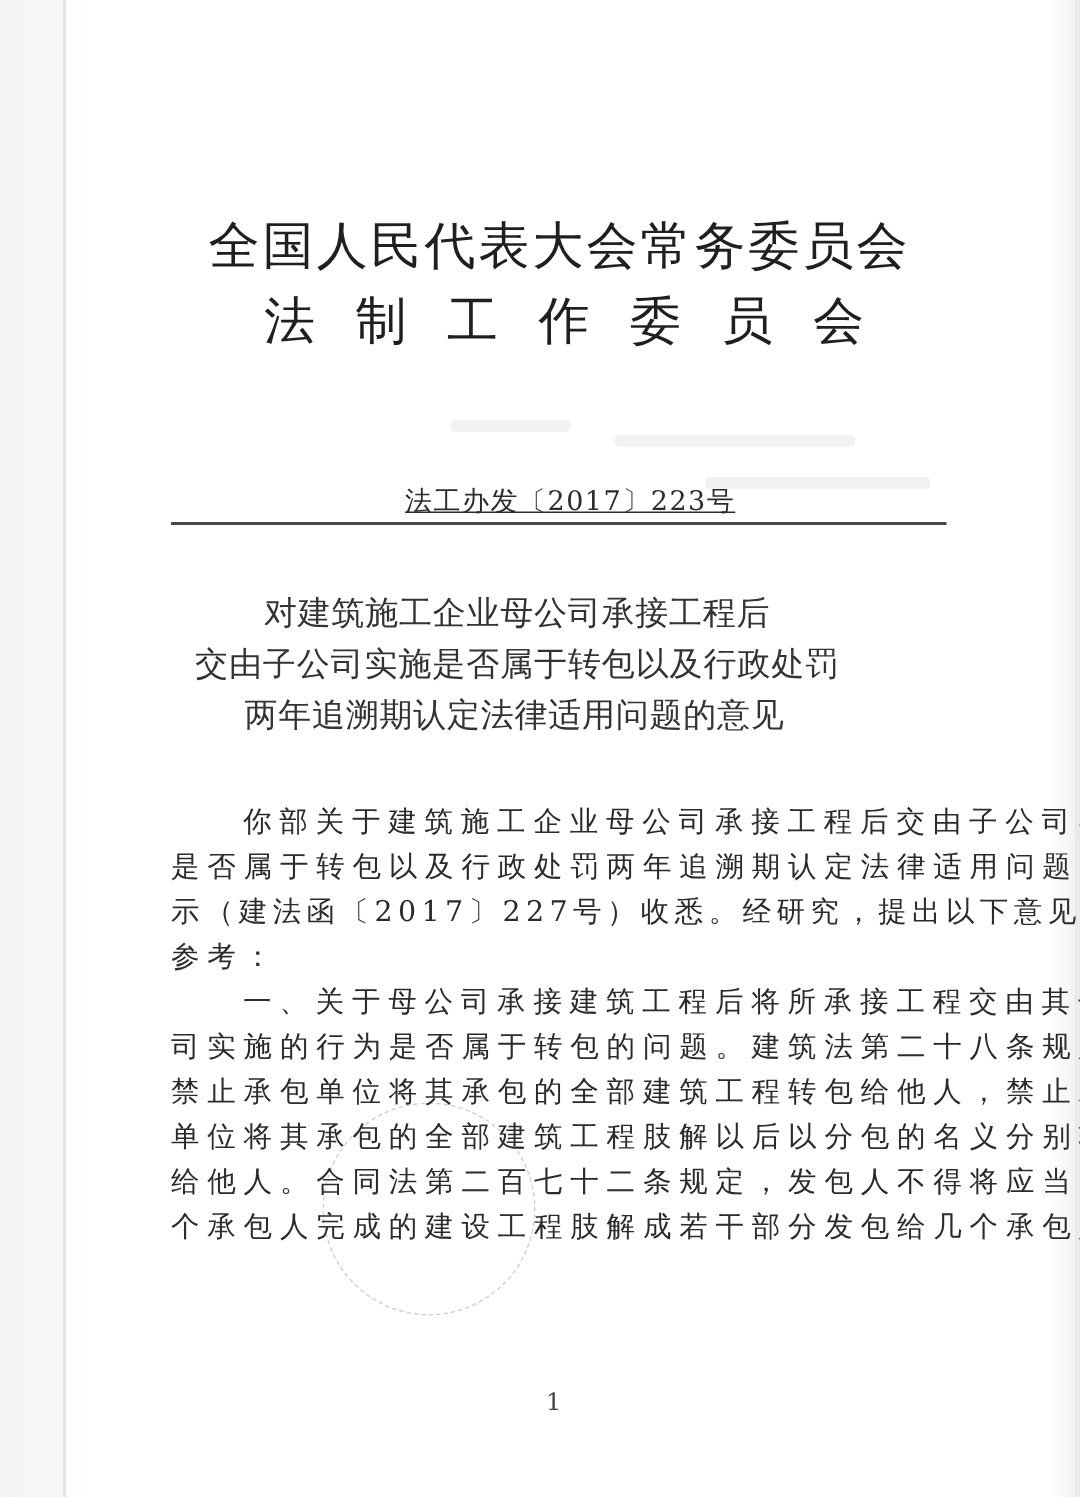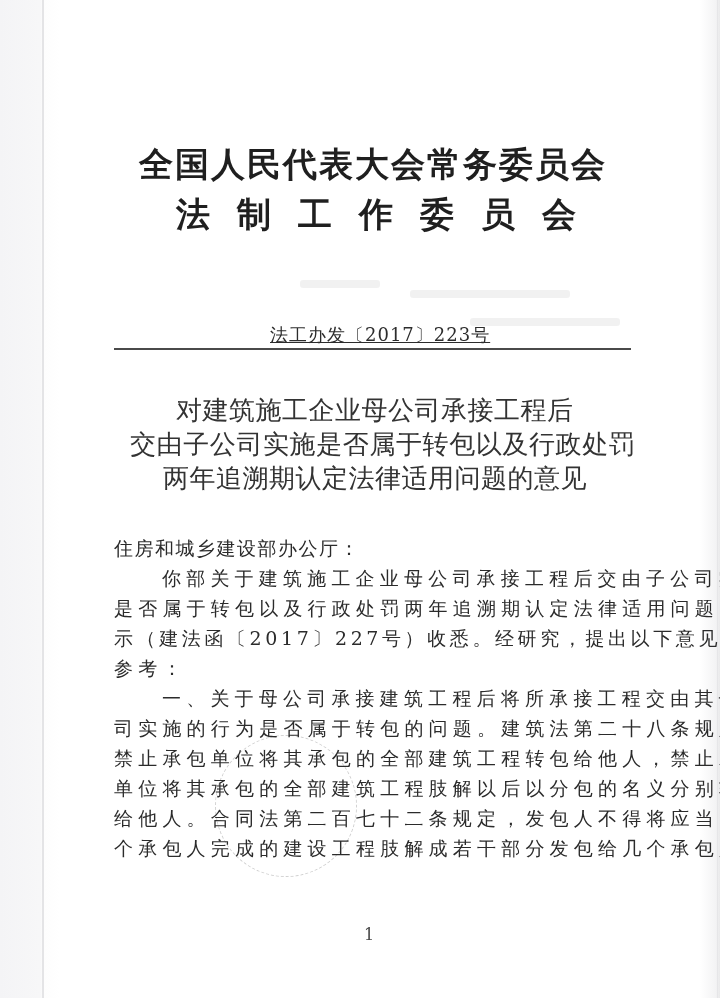--- a/index.html
+++ b/index.html
@@ -31,21 +31,21 @@
       position: absolute;
       right: 2px; top: 0;
       width: 1px; height: 998px;
       background: #e6e6e8;
     }
     .org-line {
       position: absolute;
       left: 139px;
       width: 470px;
       white-space: nowrap;
-      font-weight: bold;
+      font-weight: normal;
       color: #1f1f1f;
     }
     .org-line-1 {
       top: 144px;
       font-size: 34px;
       letter-spacing: 2px;
       line-height: 40px;
     }
     .org-line-2 {
       top: 194px;
@@ -74,21 +74,21 @@
       left: 114px;
       width: 517px;
       height: 2px;
       background: #4a4a4a;
     }
     .subtitle {
       position: absolute;
       left: 100px;
       width: 560px;
       text-align: center;
-      font-size: 26px;
+      font-size: 22px;
       line-height: 34px;
       color: #333333;
       white-space: nowrap;
     }
     .subtitle-1 { top: 393px; left: 176px; width: auto; text-align: left; letter-spacing: 0.5px; }
     .subtitle-2 { top: 427px; left: 130px; width: auto; text-align: left; letter-spacing: 0.6px; }
     .subtitle-3 { top: 461px; left: 163px; width: auto; text-align: left; letter-spacing: 0.5px; }
     .body-text {
       position: absolute;
       left: 114px;
@@ -152,21 +152,20 @@
   </div>
 
   <div class="doc-number">法工办发〔2017〕223号</div>
   <div class="rule"></div>
 
   <div class="subtitle subtitle-1">对建筑施工企业母公司承接工程后</div>
   <div class="subtitle subtitle-3">两年追溯期认定法律适用问题的意见</div>
   <div class="subtitle subtitle-2">交由子公司实施是否属于转包以及行政处罚</div>
 
   <div class="body-text">
-    <div class="body-line salutation">住房和城乡建设部办公厅：</div>
     <div class="body-line indent">你部关于建筑施工企业母公司承接工程后交由子公司实施</div>
     <div class="body-line">是否属于转包以及行政处罚两年追溯期认定法律适用问题的请</div>
     <div class="body-line" style="letter-spacing:3.6px;">示（建法函〔2017〕227号）收悉。经研究，提出以下意见，供</div>
     <div class="body-line">参考：</div>
     <div class="body-line indent">一、关于母公司承接建筑工程后将所承接工程交由其子公</div>
     <div class="body-line">司实施的行为是否属于转包的问题。建筑法第二十八条规定，</div>
     <div class="body-line">禁止承包单位将其承包的全部建筑工程转包给他人，禁止承包</div>
     <div class="body-line">单位将其承包的全部建筑工程肢解以后以分包的名义分别转包</div>
     <div class="body-line">给他人。合同法第二百七十二条规定，发包人不得将应当由一</div>
     <div class="body-line">个承包人完成的建设工程肢解成若干部分发包给几个承包人。</div>

